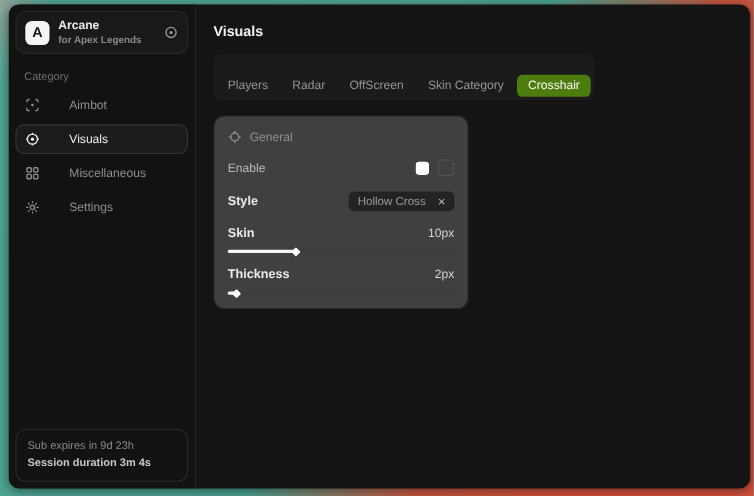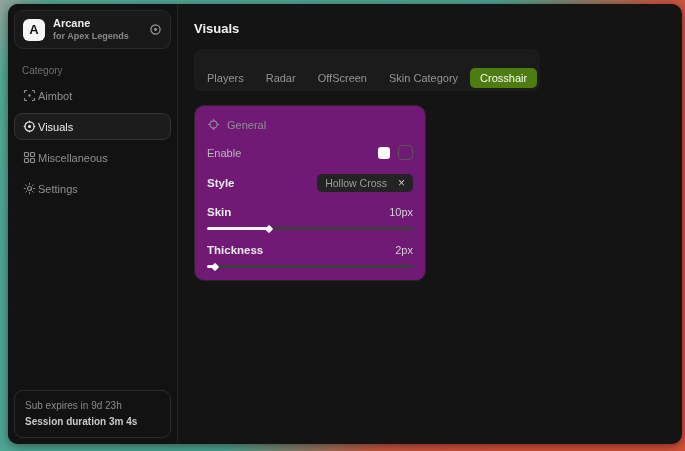--- a/index.html
+++ b/index.html
@@ -24,41 +24,41 @@
     width:22px; height:22px; background:#f5f5f5; color:#141414; border-radius:6px;
     display:flex; align-items:center; justify-content:center; font-weight:bold; font-size:13px; flex:none;
   }
   .logo-text { display:flex; flex-direction:column; line-height:1.25; }
   .logo-title { font-size:11px; font-weight:700; color:#ececec; }
   .logo-sub { font-size:9px; color:#8a8a8a;font-weight:bold; }
   .logo-target { margin-left:auto; color:#9a9a9a; display:flex; }
   .cat-label { margin:16px 0 4px 14px; font-size:10px; color:#6f6f6f; }
   .nav { display:flex; flex-direction:column; }
   .nav-item {
-    display:flex; align-items:center; gap:2px; margin:2px 6px; padding:6px 8px;
+    display:flex; align-items:center; gap:27px; margin:2px 6px; padding:6px 8px;
     border:1px solid transparent; border-radius:8px; font-size:11px; color:#8f8f8f; cursor:pointer;
   }
   .nav-item.selected { color:#ececec; background:#1c1c1c; border-color:#343434; }
   .nav-item .ic { display:flex; flex:none; }
   .side-footer {
     margin:auto 6px 6px 6px; padding:7px 10px; border:1px solid #2c2c2c; border-radius:9px;
     font-size:10px; line-height:1.6;
   }
   .side-footer .l1 { color:#8a8a8a; }
   .side-footer .l2 { color:#c9c9c9;font-weight:bold; }
   
   .main { flex:1; padding:17px 16px; }
   .page-title { font-size:13px; font-weight:700; color:#f2f2f2; }
   .tabbar {
     display:inline-flex; margin-top:13px; background:#1b1b1b; border-radius:7px; padding:3px; gap:2px;
   }
   .tab { padding:4px 10px; font-size:11px; color:#949494; border-radius:5px; cursor:pointer; white-space:nowrap;margin-top:16px; }
   .tab.selected { background:#4d7c0f; color:#fafafa; }
   .panel {
-    margin-top:14px; width:232px; background:#701a75; border:1px solid #272727;
+    margin-top:14px; width:232px; background:#404040; border:1px solid #272727;
     border-radius:10px; padding:12px;
   }
   .panel-head { display:flex; align-items:center; gap:7px; color:#8f8f8f; font-size:11px; }
   .row { display:flex; justify-content:space-between; align-items:center; margin-top:14px; }
   .lbl-soft { font-size:11px; color:#b9b9b9; }
   .lbl-strong { font-size:11.5px; font-weight:600; color:#ececec; }
   .val { font-size:11px; color:#d2d2d2; }
   .enable-controls { display:flex; align-items:center; gap:8px; }
   .swatch { width:12px; height:12px; border-radius:3px; cursor:pointer; }
   .checkbox { width:15px; height:15px; border:1.5px solid #565656; border-radius:4px; background:transparent; cursor:pointer; }

